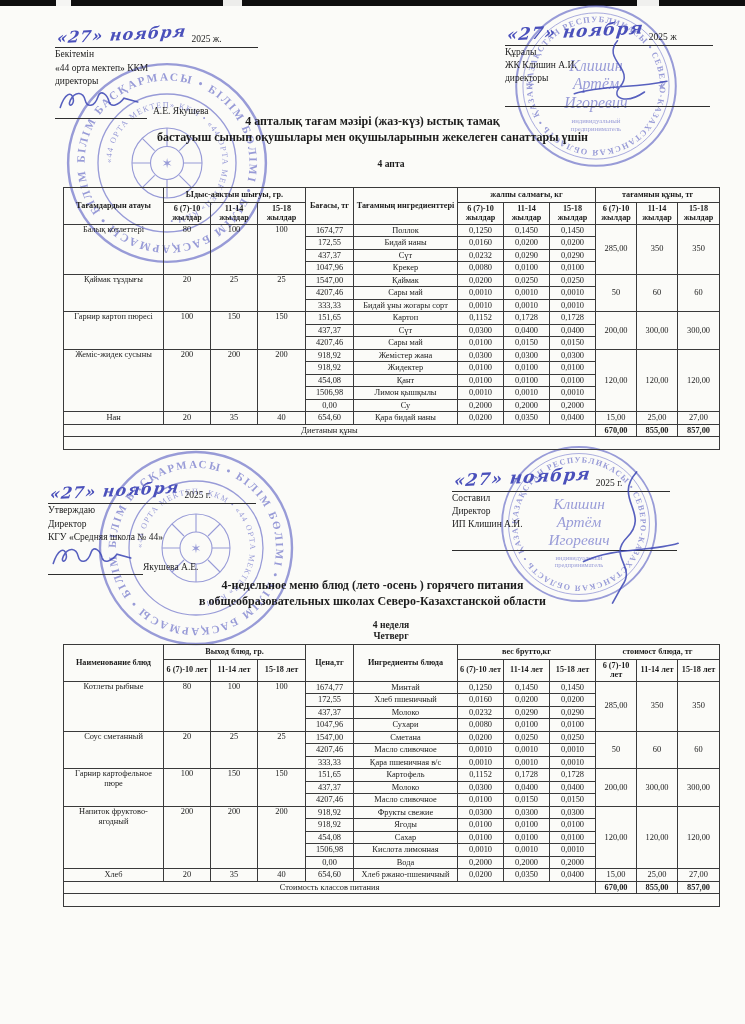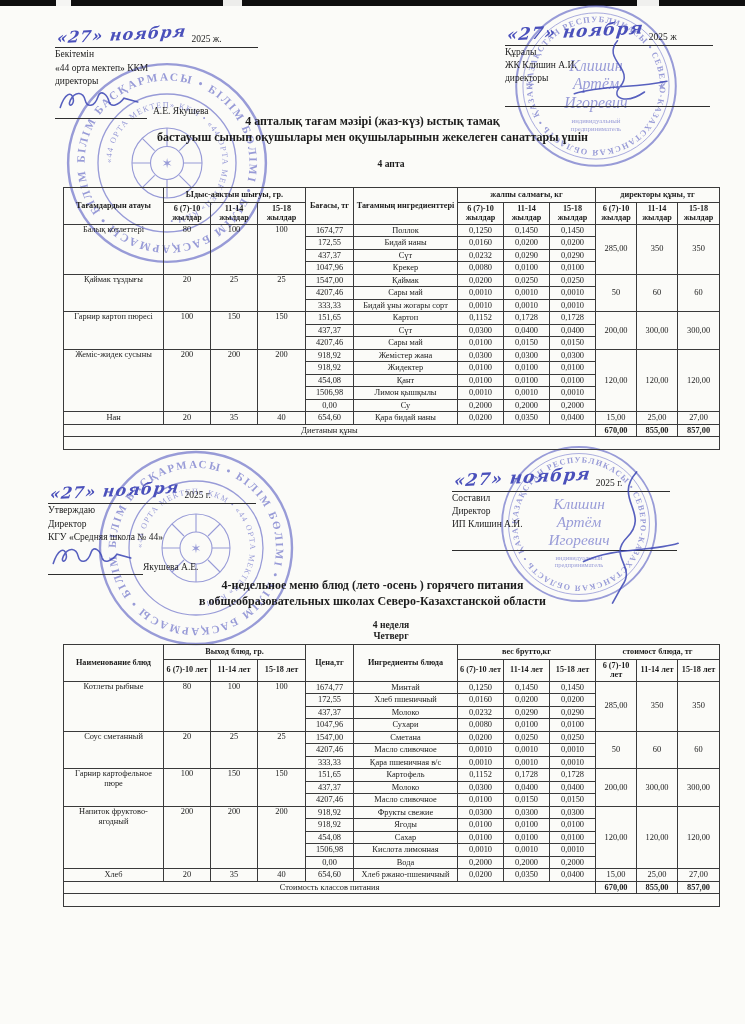--- a/index.html
+++ b/index.html
@@ -149,21 +149,21 @@
         <col style="width:41px">
         <col style="width:42px">
       </colgroup>
     <tbody>
         <tr>
       <th rowspan="2">Тағамдардын атауы</th>
       <th colspan="3">Ыдыс-аяктын шығуы, гр.</th>
       <th rowspan="2">Бағасы, тг</th>
       <th rowspan="2">Тағамның ингредиенттері</th>
       <th colspan="3">жалпы салмағы, кг</th>
-      <th colspan="3">директоры құны, тг</th>
+      <th colspan="3">тағамнын құны, тг</th>
     </tr>
     <tr>
       <th>6 (7)-10 жылдар</th>
       <th>11-14 жылдар</th>
       <th>15-18 жылдар</th>
       <th>6 (7)-10 жылдар</th>
       <th>11-14 жылдар</th>
       <th>15-18 жылдар</th>
       <th>6 (7)-10 жылдар</th>
       <th>11-14 жылдар</th>

